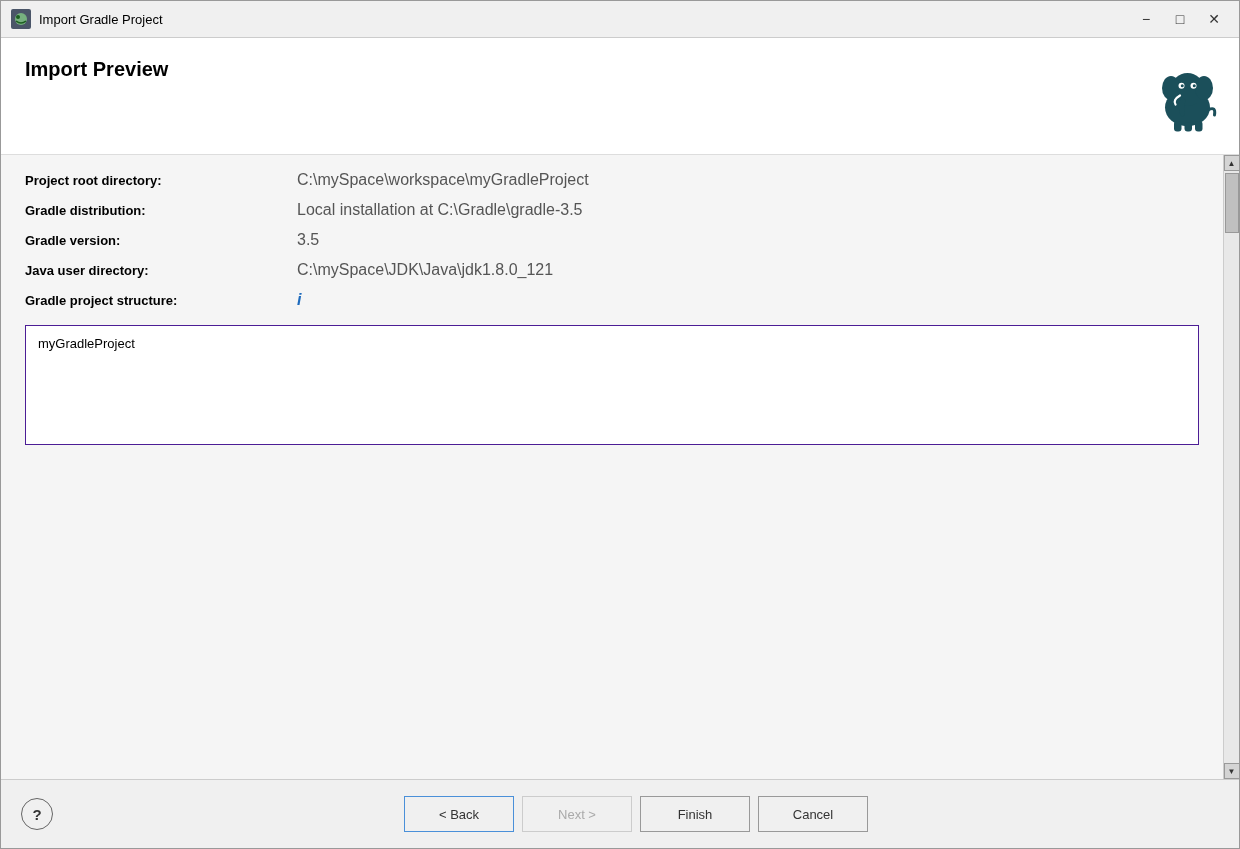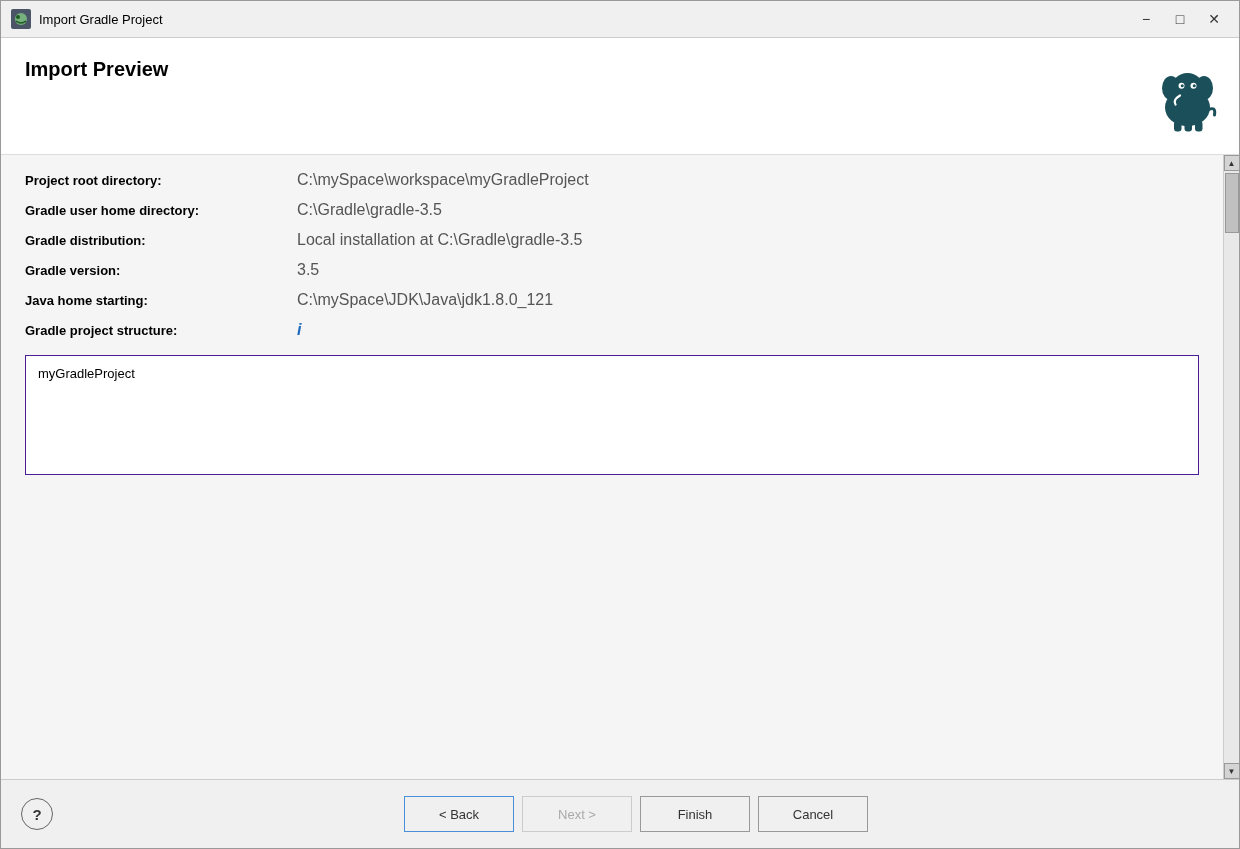--- a/index.html
+++ b/index.html
@@ -274,37 +274,33 @@
   </div>
 
   <div class="content-area">
     <div class="main-content">
 
       <div class="info-row">
         <span class="info-label">Project root directory:</span>
         <span class="info-value">C:\mySpace\workspace\myGradleProject</span>
       </div>
 
-      <div class="info-row section-gap">
-        <span class="info-label">Gradle user home directory:</span>
-        <span class="info-value">C:\Gradle\gradle-3.5</span>
-      </div>
 
       <div class="info-row">
         <span class="info-label">Gradle distribution:</span>
         <span class="info-value">Local installation at C:\Gradle\gradle-3.5</span>
       </div>
 
       <div class="info-row">
         <span class="info-label">Gradle version:</span>
         <span class="info-value">3.5</span>
       </div>
 
       <div class="info-row section-gap">
-        <span class="info-label">Java home starting:</span>
+        <span class="info-label">Java user directory:</span>
         <span class="info-value">C:\mySpace\JDK\Java\jdk1.8.0_121</span>
       </div>
 
       <div class="info-row section-gap">
         <span class="info-label">Gradle project structure:</span>
         <span class="info-icon">i</span>
       </div>
 
       <div class="project-structure-area">
         <div class="project-item">myGradleProject</div>

